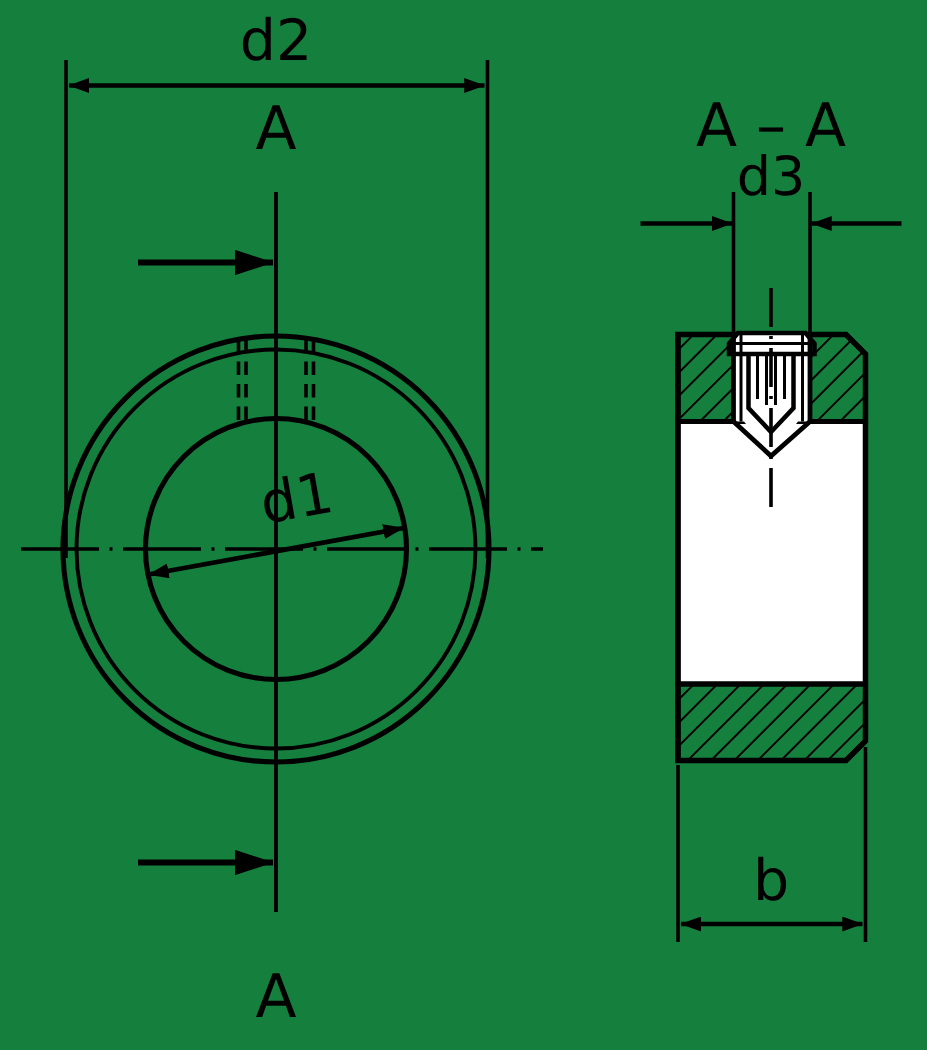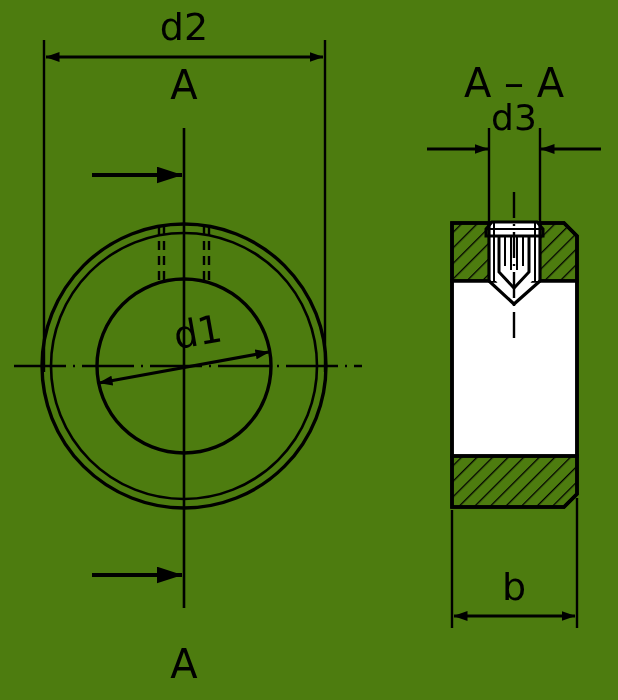--- a/index.html
+++ b/index.html
@@ -4,21 +4,21 @@
 <style>
   html, body {
     margin: 0;
     padding: 0;
     background: #ffffff;
   }
   #drawing-root {
     position: relative;
     width: 618px;
     height: 700px;
-    background: #4d7c0f;
+    background: #15803d;
     font-family: "DejaVu Sans", sans-serif;
     overflow: hidden;
   }
   #tech-svg {
     display: block;
     width: 618px;
     height: 700px;
   }
   .lbl {
     font-family: "DejaVu Sans", sans-serif;

